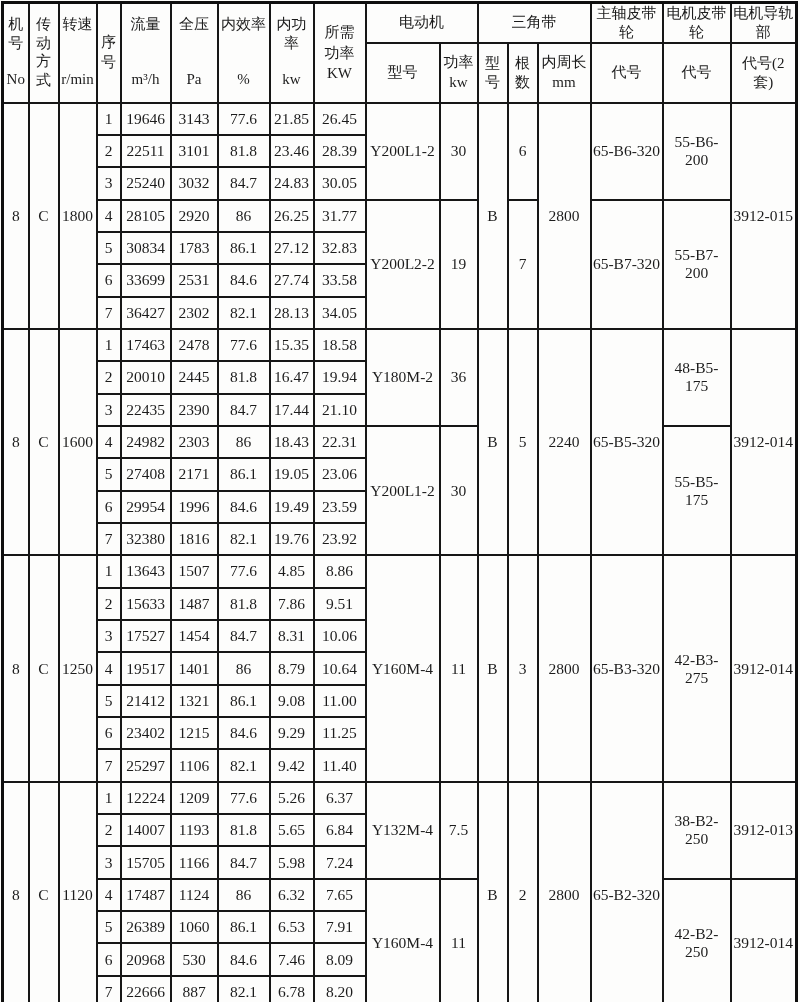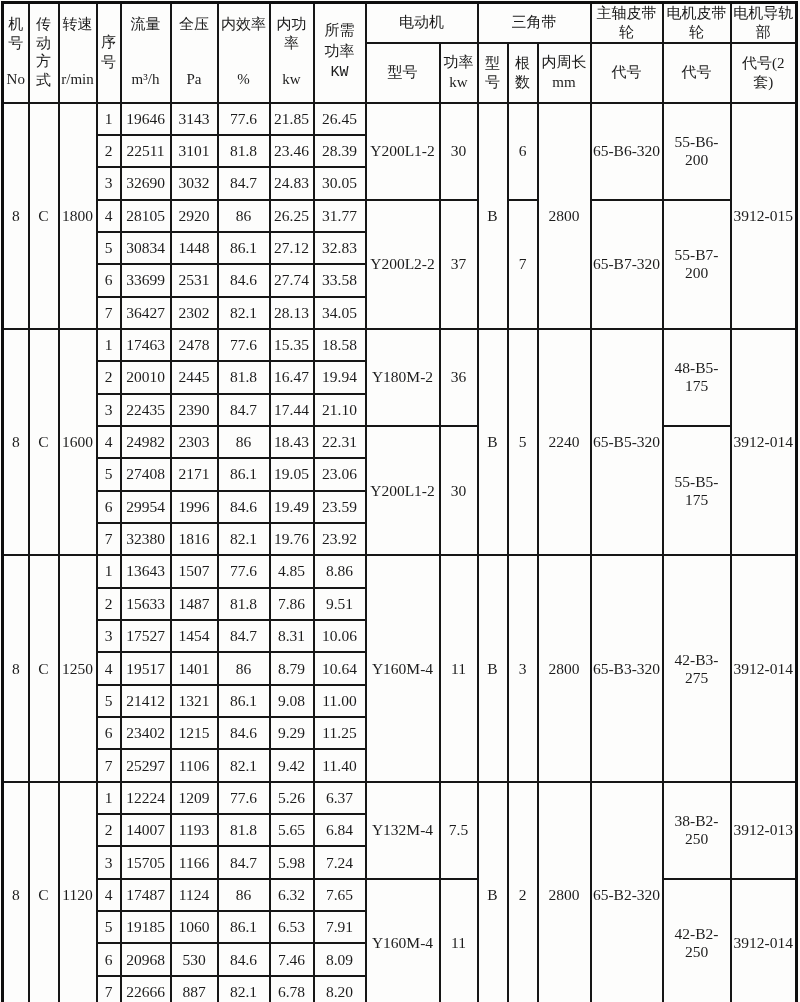--- a/index.html
+++ b/index.html
@@ -46,21 +46,20 @@
   
   .v-center {
     display: flex; flex-direction: column;
     justify-content: center; align-items: center;
     line-height: 1.3;
   }
   .v-center3 {
     display: flex; flex-direction: column;
     justify-content: center; align-items: center;
     line-height: 1.35;
-    font-family: Liberation Mono, monospace;
   }
 </style>
 </head>
 <body>
 
 <div class="page">
   <table class="spec">
     <colgroup>
       <col style="width:26px">
         <col style="width:30px">
@@ -187,43 +186,43 @@
         <tr>
           <td>2</td>
           <td>22511</td>
           <td>3101</td>
           <td>81.8</td>
           <td>23.46</td>
           <td>28.39</td>
         </tr>
         <tr>
           <td>3</td>
-          <td>32690</td>
+          <td>25240</td>
           <td>3032</td>
           <td>84.7</td>
           <td>24.83</td>
           <td>30.05</td>
         </tr>
         <tr>
           <td>4</td>
           <td>28105</td>
           <td>2920</td>
           <td>86</td>
           <td>26.25</td>
           <td>31.77</td>
           <td rowspan="4">Y200L2-2</td>
-          <td rowspan="4">37</td>
+          <td rowspan="4">19</td>
           <td rowspan="4">7</td>
           <td rowspan="4">65-B7-320</td>
           <td rowspan="4">55-B7-200</td>
         </tr>
         <tr>
           <td>5</td>
           <td>30834</td>
-          <td>1448</td>
+          <td>1783</td>
           <td>86.1</td>
           <td>27.12</td>
           <td>32.83</td>
         </tr>
         <tr>
           <td>6</td>
           <td>33699</td>
           <td>2531</td>
           <td>84.6</td>
           <td>27.74</td>
@@ -416,21 +415,21 @@
           <td>86</td>
           <td>6.32</td>
           <td>7.65</td>
           <td rowspan="4">Y160M-4</td>
           <td rowspan="4">11</td>
           <td rowspan="4">42-B2-250</td>
           <td rowspan="4">3912-014</td>
         </tr>
         <tr>
           <td>5</td>
-          <td>19185</td>
+          <td>26389</td>
           <td>1060</td>
           <td>86.1</td>
           <td>6.53</td>
           <td>7.91</td>
         </tr>
         <tr>
           <td>6</td>
           <td>20968</td>
           <td>530</td>
           <td>84.6</td>

